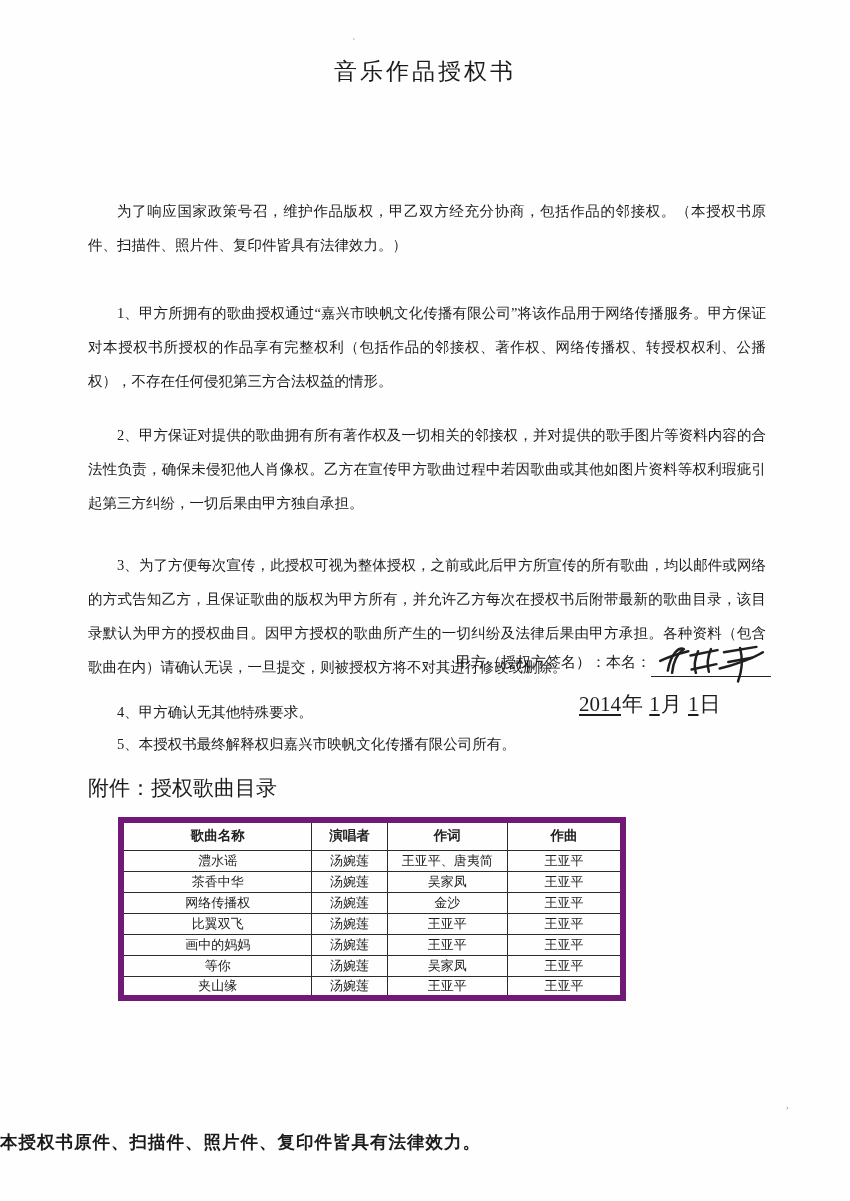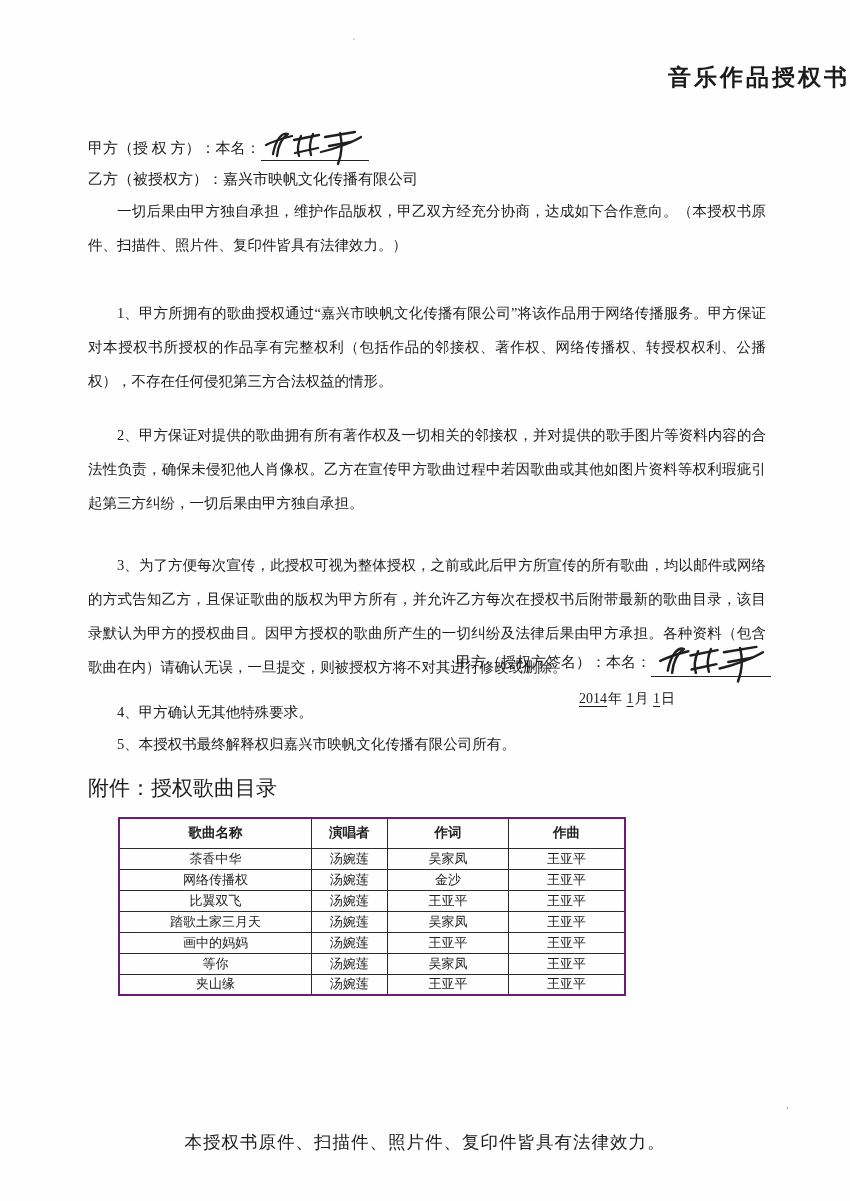--- a/index.html
+++ b/index.html
@@ -7,23 +7,23 @@
   .page {
     position:relative;
     width:850px; height:1201px;
     margin:0 auto;
     background:#fefefe;
     color:#1b1b1b;
     font-family:"Liberation Serif","DejaVu Serif",serif;
     overflow:hidden;
   }
   .doc-title {
-    position:absolute; top:62px; left:0; right:0;
-    text-align:right;
-    font-size:23px; font-weight:bold; letter-spacing:3px;
+    position:absolute; top:56px; left:0; right:0;
+    text-align:center;
+    font-size:23px; font-weight:normal; letter-spacing:3px;
   }
   .party-block { position:absolute; top:131px; left:88px; width:700px; font-size:15px; }
   .party-line { height:32px; line-height:32px; white-space:nowrap; position:relative; }
   .sig-slot-top {
     display:inline-block; position:relative;
     width:108px; height:30px; vertical-align:-8px;
     border-bottom:1.5px solid #222;
   }
   .sig-slot-top svg { position:absolute; left:2px; bottom:-6px; }
 
@@ -46,88 +46,72 @@
   }
   .sig-slot-bottom {
     display:inline-block; position:relative;
     width:120px; height:34px; vertical-align:-10px;
     border-bottom:1.5px solid #222;
   }
   .sig-slot-bottom svg { position:absolute; left:6px; bottom:-8px; }
 
   .date-row {
     position:absolute; top:690px; left:578px;
-    font-size:14px; white-space:nowrap;
+    font-size:21px; white-space:nowrap;
   }
   .u { text-decoration:underline; text-underline-offset:3px; padding:0 1px; }
 
   .attachment-label {
     position:absolute; top:774px; left:88px; font-size:21px;
   }
 
   .song-table {
     position:absolute; top:817px; left:118px;
     width:508px;
     border-collapse:collapse;
     font-size:13px;
     text-align:center;
     color:#222;
   }
   .song-table th, .song-table td {
     border:1px solid #2b2b2b;
     padding:0 2px;
   }
-  .song-table { border:2px solid #701a75; }
+  .song-table { border:6px solid #701a75; }
   .song-table th { height:30px; font-weight:bold; font-size:13.5px; }
   .song-table td { height:21px; font-weight:normal; }
   .col-title  { width:38%; }
   .col-singer { width:15%; }
   .col-lyrics { width:24%; }
   .col-music  { width:23%; }
 
   .footer-line {
     position:absolute; top:1130px; left:0; right:0;
-    text-align:center; font-size:17.5px; letter-spacing:1px;
+    text-align:left; font-size:17.5px; letter-spacing:1px;font-weight:bold;
   }
 
   .artifact { position:absolute; color:#9a9a9a; font-size:11px; }
   .artifact-1 { top:36px;  left:352px; }
   .artifact-2 { top:1098px; left:786px; }
 
   .sig-ink { stroke:#1f1f1f; stroke-width:2.3; fill:none; stroke-linecap:round; stroke-linejoin:round; }
 </style>
 </head>
 <body>
 
 <div class="page">
 
   <div class="artifact artifact-1">`</div>
   <div class="artifact artifact-2">,</div>
 
   <div class="doc-title">音乐作品授权书</div>
 
-  <div class="party-block">
-    <div class="party-line">
-      <span>甲方（授 权 方）：本名：</span><span class="sig-slot-top"><svg width="100" height="40" viewBox="0 0 100 40">
-        <path class="sig-ink" d="M10 28 C13 12 20 6 25 8 C19 12 15 20 14 30"></path>
-        <path class="sig-ink" d="M3 19 C11 15 21 12 29 10"></path>
-        <path class="sig-ink" d="M38 10 C35 17 34 24 36 30 M50 8 C47 15 46 22 48 29"></path>
-        <path class="sig-ink" d="M31 14 L56 9 M32 27 L55 22"></path>
-        <path class="sig-ink" d="M62 11 L92 6 M66 20 L88 16"></path>
-        <path class="sig-ink" d="M77 7 C79 15 80 25 75 38"></path>
-        <path class="sig-ink" d="M58 26 C72 23 90 16 98 11"></path>
-      </svg></span>
-    </div>
-    <div class="party-line">
-      <span>乙方（被授权方）：</span><span>嘉兴市映帆文化传播有限公司</span>
-    </div>
-  </div>
 
   <div class="body-flow">
-    <p class="p-intro">一切后果由甲方独自承担，维护作品版权，甲乙双方经充分协商，达成如下合作意向。（本授权书原件、扫描件、照片件、复印件皆具有法律效力。）</p>
+    <p class="p-intro">为了响应国家政策号召，维护作品版权，甲乙双方经充分协商，包括作品的邻接权。（本授权书原件、扫描件、照片件、复印件皆具有法律效力。）</p>
     <p class="p-clause1">1、甲方所拥有的歌曲授权通过“嘉兴市映帆文化传播有限公司”将该作品用于网络传播服务。甲方保证对本授权书所授权的作品享有完整权利（包括作品的邻接权、著作权、网络传播权、转授权权利、公播权），不存在任何侵犯第三方合法权益的情形。</p>
     <p class="p-clause2">2、甲方保证对提供的歌曲拥有所有著作权及一切相关的邻接权，并对提供的歌手图片等资料内容的合法性负责，确保未侵犯他人肖像权。乙方在宣传甲方歌曲过程中若因歌曲或其他如图片资料等权利瑕疵引起第三方纠纷，一切后果由甲方独自承担。</p>
     <p class="p-clause3">3、为了方便每次宣传，此授权可视为整体授权，之前或此后甲方所宣传的所有歌曲，均以邮件或网络的方式告知乙方，且保证歌曲的版权为甲方所有，并允许乙方每次在授权书后附带最新的歌曲目录，该目录默认为甲方的授权曲目。因甲方授权的歌曲所产生的一切纠纷及法律后果由甲方承担。各种资料（包含歌曲在内）请确认无误，一旦提交，则被授权方将不对其进行修改或删除。</p>
     <p class="p-clause4">4、甲方确认无其他特殊要求。</p>
     <p class="p-clause5">5、本授权书最终解释权归嘉兴市映帆文化传播有限公司所有。</p>
   </div>
 
   <div class="sign-row">
     <span>甲方（授权方签名）：本名：</span><span class="sig-slot-bottom"><svg width="108" height="44" viewBox="0 0 100 40">
         <path class="sig-ink" d="M10 28 C13 12 20 6 25 8 C19 12 15 20 14 30"></path>
@@ -152,41 +136,41 @@
     <thead>
       <tr>
         <th class="col-title">歌曲名称</th>
         <th class="col-singer">演唱者</th>
         <th class="col-lyrics">作词</th>
         <th class="col-music">作曲</th>
       </tr>
     </thead>
     <tbody>
         <tr>
+          <td>澧水谣</td>
+          <td>汤婉莲</td>
+          <td>王亚平、唐夷简</td>
+          <td>王亚平</td>
+        </tr>
+        <tr>
           <td>茶香中华</td>
           <td>汤婉莲</td>
           <td>吴家凤</td>
           <td>王亚平</td>
         </tr>
         <tr>
           <td>网络传播权</td>
           <td>汤婉莲</td>
           <td>金沙</td>
           <td>王亚平</td>
         </tr>
         <tr>
           <td>比翼双飞</td>
           <td>汤婉莲</td>
           <td>王亚平</td>
-          <td>王亚平</td>
-        </tr>
-        <tr>
-          <td>踏歌土家三月天</td>
-          <td>汤婉莲</td>
-          <td>吴家凤</td>
           <td>王亚平</td>
         </tr>
         <tr>
           <td>画中的妈妈</td>
           <td>汤婉莲</td>
           <td>王亚平</td>
           <td>王亚平</td>
         </tr>
         <tr>
           <td>等你</td>

